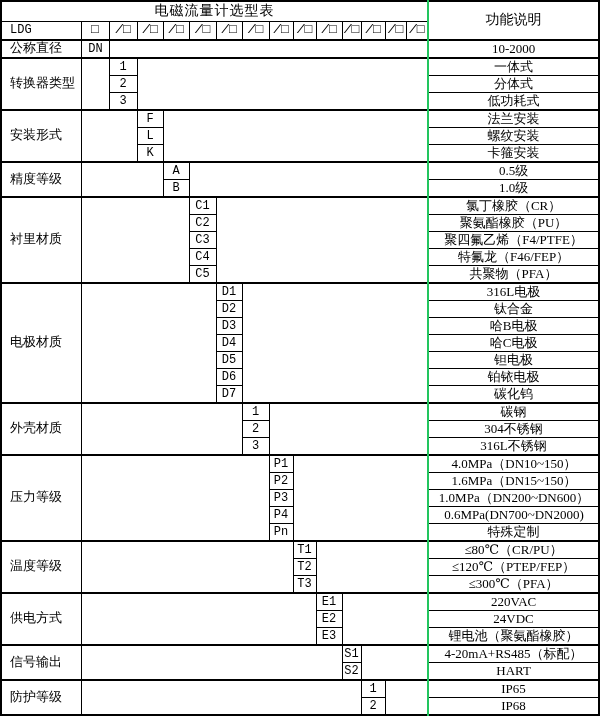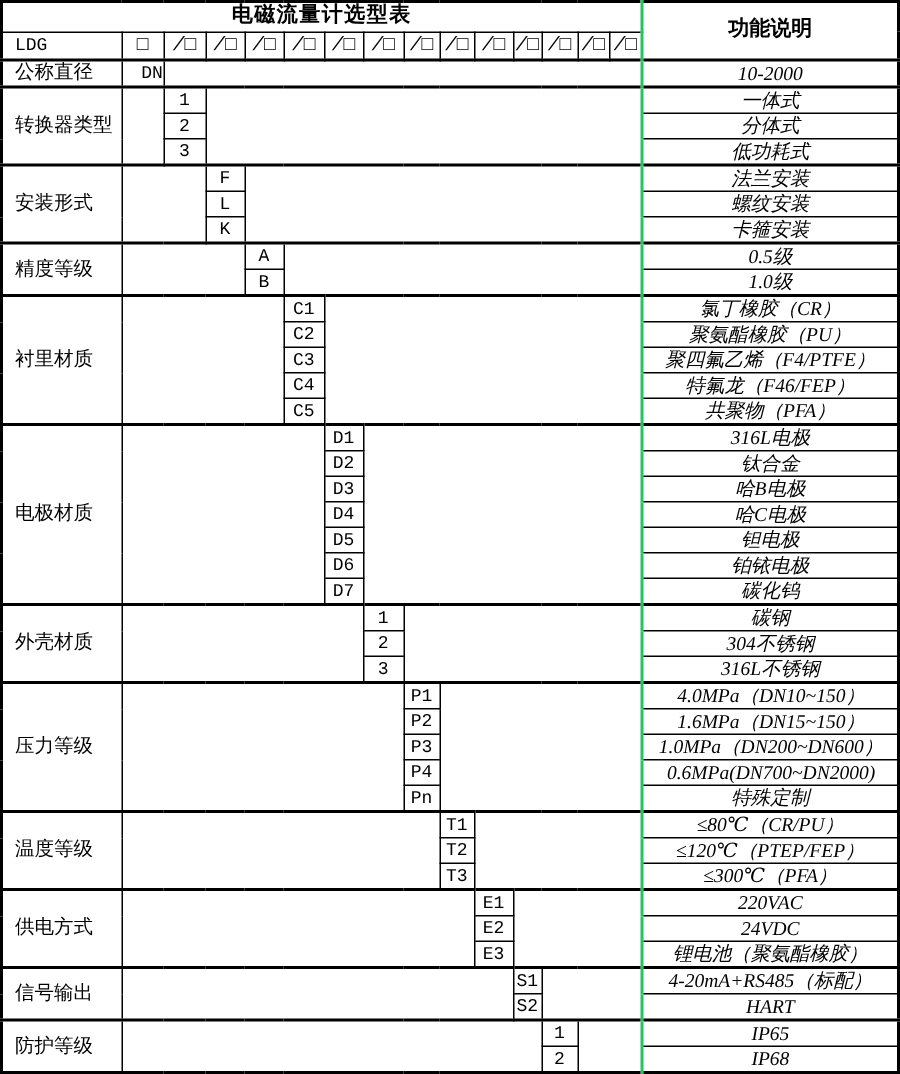--- a/index.html
+++ b/index.html
@@ -1,30 +1,30 @@
 <!DOCTYPE html>
 <html><head>
 <meta charset="utf-8">
 <style>
   html,body{margin:0;padding:0;background:#ffffff;}
   body{width:600px;font-family:"Liberation Serif","DejaVu Serif",serif;color:#000;}
   table.sel{border-collapse:collapse;table-layout:fixed;width:600px;border:2px solid #000;}
   td{border:1px solid #000;padding:0;height:16px;font-size:13px;text-align:center;
      vertical-align:middle;overflow:hidden;white-space:nowrap;line-height:1.05;}
   tr{height:16px;}
-  tr.r-title{height:20px;font-weight:bold;}
+  tr.r-title{height:20px;}
   tr.r-ldg{height:19px;}
   td.title{font-size:14px;letter-spacing:1px;}
   td.fnh{font-size:14px;}
   td.label{text-align:left;padding-left:8px;padding-right:2px;font-family:Liberation Mono, monospace;}
   td.code{font-family:"Liberation Mono","DejaVu Sans Mono",monospace;font-size:12px;}
   td.slot{font-style:italic;font-size:13px;}
-  td.desc{padding:0 1px;font-style:italic;}
+  td.desc{padding:0 1px;}
   td.desc.al{text-align:center;padding-left:2px;}
-  td.code.al{text-align:right;padding-left:1px;}
+  td.code.al{text-align:center;padding-left:1px;}
   tr.gs td{border-top:2px solid #000;}
   td.desc,td.fnh{border-left:2px solid #22c55e;}
 </style>
 </head>
 <body>
 
 <table class="sel">
   <colgroup>
     <col style="width:80px">
     <col style="width:28px">

